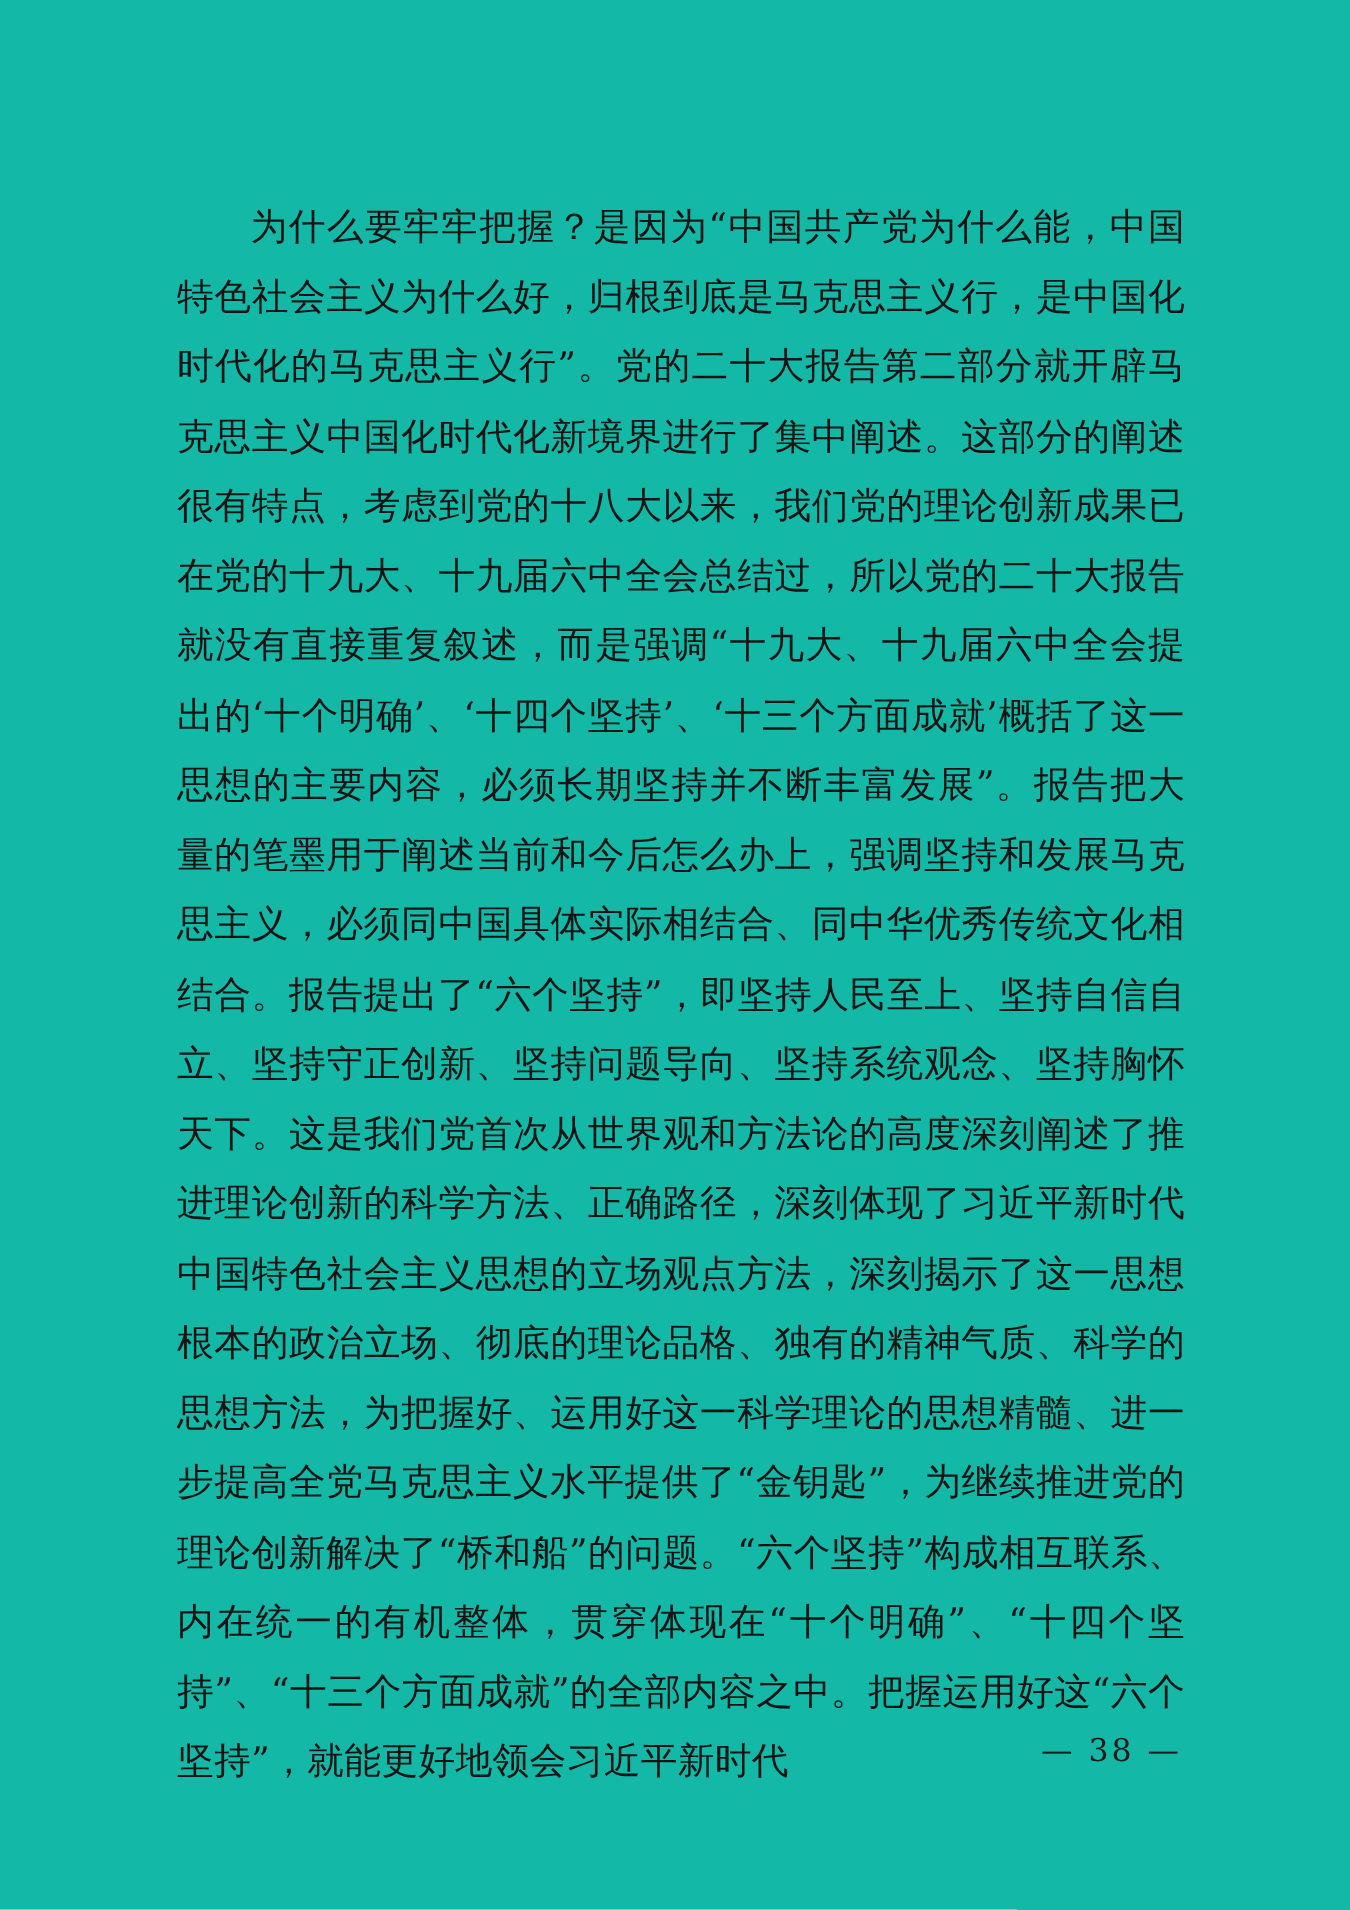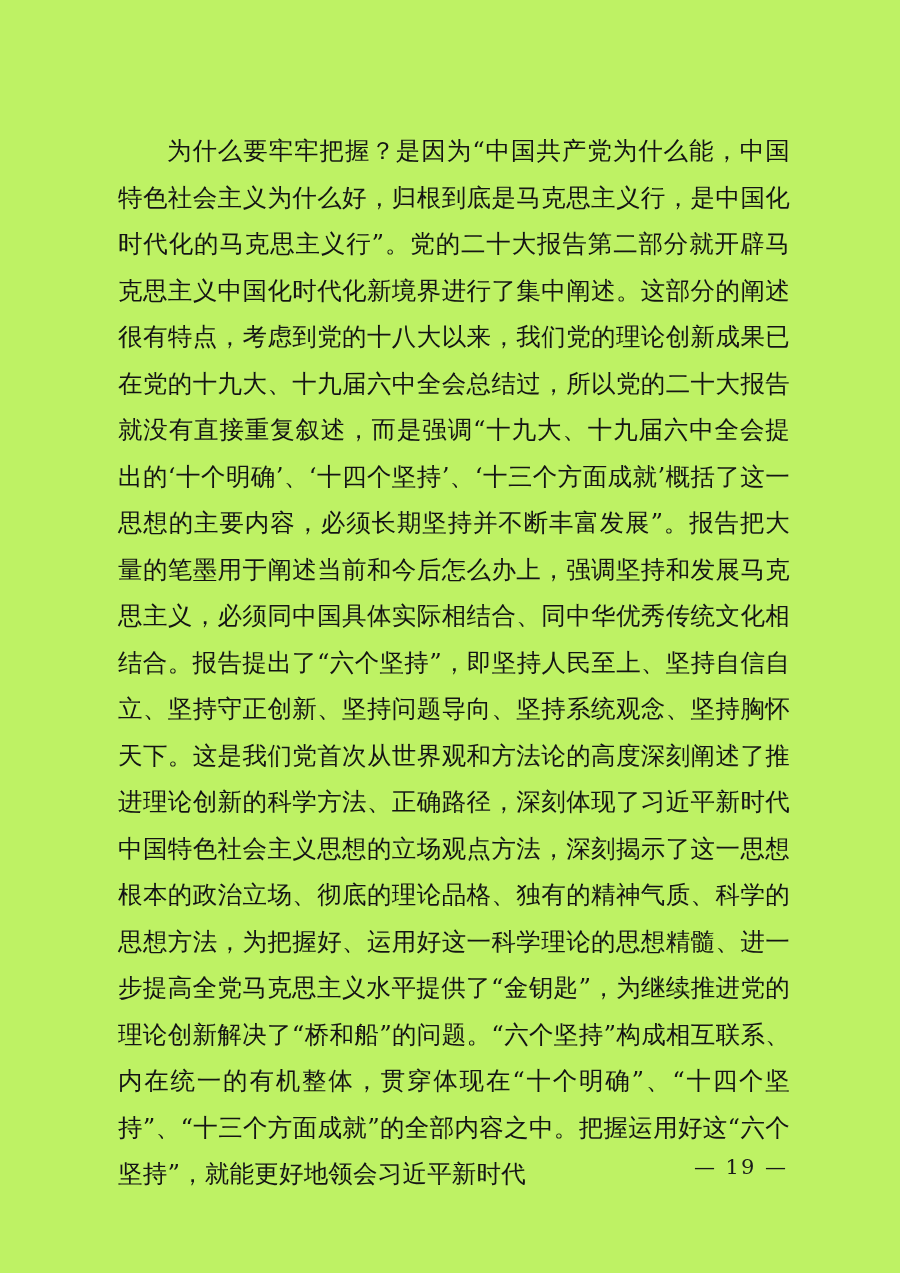--- a/index.html
+++ b/index.html
@@ -14,21 +14,21 @@
     color: #1a1a1a;
     position: relative;
     overflow: hidden;
   }
   .page {
     position: absolute;
     left: 0;
     top: 0;
     width: 900px;
     height: 1273px;
-    background: #bef264;
+    background: #14b8a6;
   }
   .text-block {
     position: absolute;
     left: 118px;
     top: 128px;
     width: 672px;
   }
   .para {
     margin: 0;
     font-size: 24.5px;
@@ -59,16 +59,16 @@
 </head>
 <body>
 
 <div class="page">
 
   <div class="text-block">
     <p class="para">为什么要牢牢把握？是因为“中国共产党为什么能，中国特色社会主义为什么好，归根到底是马克思主义行，是中国化时代化的马克思主义行”。党的二十大报告第二部分就开辟马克思主义中国化时代化新境界进行了集中阐述。这部分的阐述很有特点，考虑到党的十八大以来，我们党的理论创新成果已在党的十九大、十九届六中全会总结过，所以党的二十大报告就没有直接重复叙述，而是强调“十九大、十九届六中全会提出的‘十个明确’、‘十四个坚持’、‘十三个方面成就’概括了这一思想的主要内容，必须长期坚持并不断丰富发展”。报告把大量的笔墨用于阐述当前和今后怎么办上，强调坚持和发展马克思主义，必须同中国具体实际相结合、同中华优秀传统文化相结合。报告提出了“六个坚持”，即坚持人民至上、坚持自信自立、坚持守正创新、坚持问题导向、坚持系统观念、坚持胸怀天下。这是我们党首次从世界观和方法论的高度深刻阐述了推进理论创新的科学方法、正确路径，深刻体现了习近平新时代中国特色社会主义思想的立场观点方法，深刻揭示了这一思想根本的政治立场、彻底的理论品格、独有的精神气质、科学的思想方法，为把握好、运用好这一科学理论的思想精髓、进一步提高全党马克思主义水平提供了“金钥匙”，为继续推进党的理论创新解决了“桥和船”的问题。“六个坚持”构成相互联系、内在统一的有机整体，贯穿体现在“十个明确”、“十四个坚持”、“十三个方面成就”的全部内容之中。把握运用好这“六个坚持”，就能更好地领会习近平新时代</p>
   </div>
 
   <div class="page-footer">
-    <span class="page-number">— 19 —</span>
+    <span class="page-number">— 38 —</span>
   </div>
 
 </div>
 
 </body></html>

